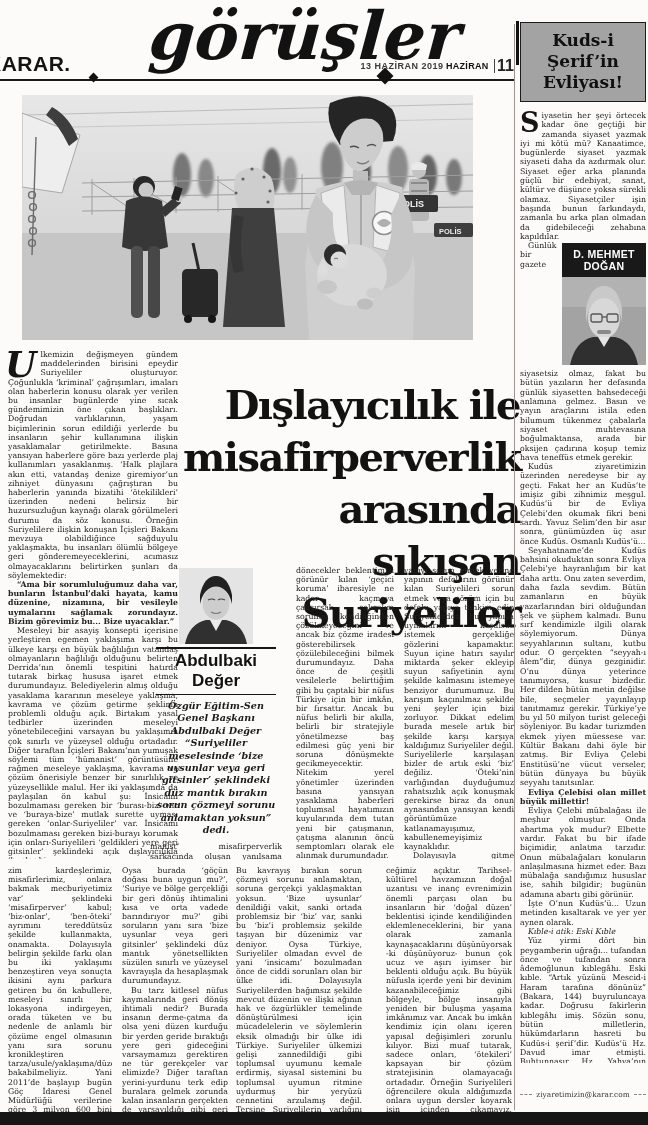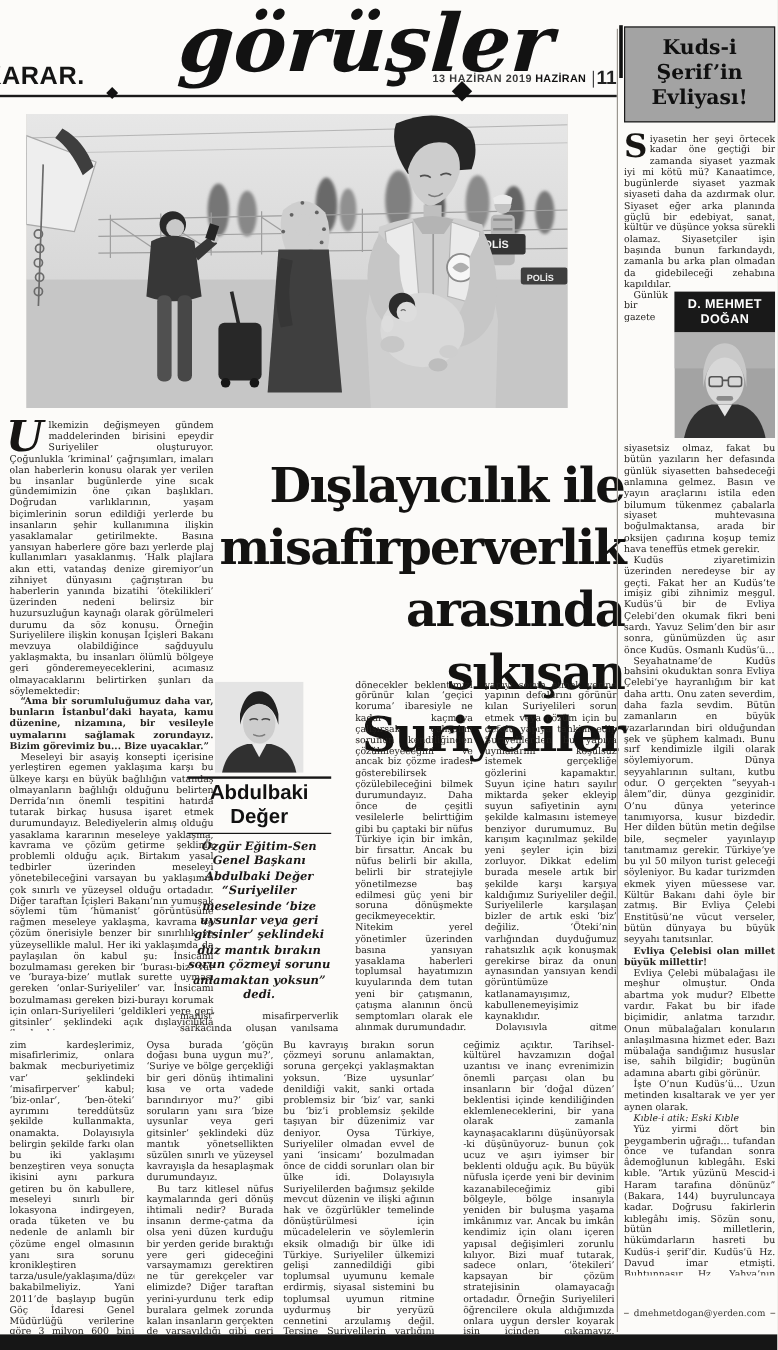--- a/index.html
+++ b/index.html
@@ -275,17 +275,17 @@
           <path d="M40 40 L45 40" stroke="#555" stroke-width="1.3"></path>
           <rect x="35" y="53" width="14" height="4" rx="2" fill="#8a8a8a"></rect>
           <path d="M8 88 Q13 64 31 60 L53 60 Q71 64 76 88 Z" fill="#2f2f2f"></path>
           <path d="M36 60 L42 70 L48 60 Z" fill="#e5e5e5"></path>
         </svg>
       </div>
       <div style="display:contents"><p>Günlük bir gazete siyasetsiz olmaz, fakat bu bütün yazıların her defasında günlük siyasetten bahsedeceği anlamına gelmez. Basın ve yayın araçlarını istila eden bilumum tükenmez çabalarla siyaset muhtevasına boğulmaktansa, arada bir oksijen çadırına koşup temiz hava teneffüs etmek gerekir.</p><p>Kudüs ziyaretimizin üzerinden neredeyse bir ay geçti. Fakat her an Kudüs’te imişiz gibi zihnimiz meşgul. Kudüs’ü bir de Evliya Çelebi’den okumak fikri beni sardı. Yavuz Selim’den bir asır sonra, günümüzden üç asır önce Kudüs. Osmanlı Kudüs’ü...</p><p>Seyahatname’de Kudüs bahsini okuduktan sonra Evliya Çelebi’ye hayranlığım bir kat daha arttı. Onu zaten severdim, daha fazla sevdim. Bütün zamanların en büyük yazarlarından biri olduğundan şek ve şüphem kalmadı. Bunu sırf kendimizle ilgili olarak söylemiyorum. Dünya seyyahlarının sultanı, kutbu odur. O gerçekten “seyyah-ı âlem”dir, dünya gezginidir. O’nu dünya yeterince tanımıyorsa, kusur bizdedir. Her dilden bütün metin değilse bile, seçmeler yayınlayıp tanıtmamız gerekir. Türkiye’ye bu yıl 50 milyon turist geleceği söyleniyor. Bu kadar turizmden ekmek yiyen müessese var. Kültür Bakanı dahi öyle bir zatmış. Bir Evliya Çelebi Enstitüsü’ne vücut verseler, bütün dünyaya bu büyük seyyahı tanıtsınlar.</p><p class="subb">Evliya Çelebisi olan millet büyük millettir!</p><p>Evliya Çelebi mübalağası ile meşhur olmuştur. Onda abartma yok mudur? Elbette vardır. Fakat bu bir ifade biçimidir, anlatma tarzıdır. Onun mübalağaları konuların anlaşılmasına hizmet eder. Bazı mübalağa sandığımız hususlar ise, sahih bilgidir; bugünün adamına abartı gibi görünür.</p><p>İşte O’nun Kudüs’ü... Uzun metinden kısaltarak ve yer yer aynen olarak.</p><p class="sub">Kıble-i atik: Eski Kıble</p><p>Yüz yirmi dört bin peygamberin uğrağı... tufandan önce ve tufandan sonra âdemoğlunun kıblegâhı. Eski kıble. “Artık yüzünü Mescid-i Haram tarafına dönünüz” (Bakara, 144) buyruluncaya kadar. Doğrusu fakirlerin kıblegâhı imiş. Sözün sonu, bütün milletlerin, hükümdarların hasreti bu Kudüs-i şerif’dir. Kudüs’ü Hz. Davud imar etmişti. Buhtunnasır Hz. Yahya’nın kanının intikamını almak için Kudüs’e gelip bütün binalarını yıktı, İsrail oğullarını katletti.</p></div>
     </div>
   </div>
   <div class="sb-sig">
-      <span>dmehmetdogan@yerden.com</span>
+      <span>ziyaretimizin@karar.com</span>
     </div>
 
   <div class="bottombar"></div>
 </div>
 
 </body></html>

